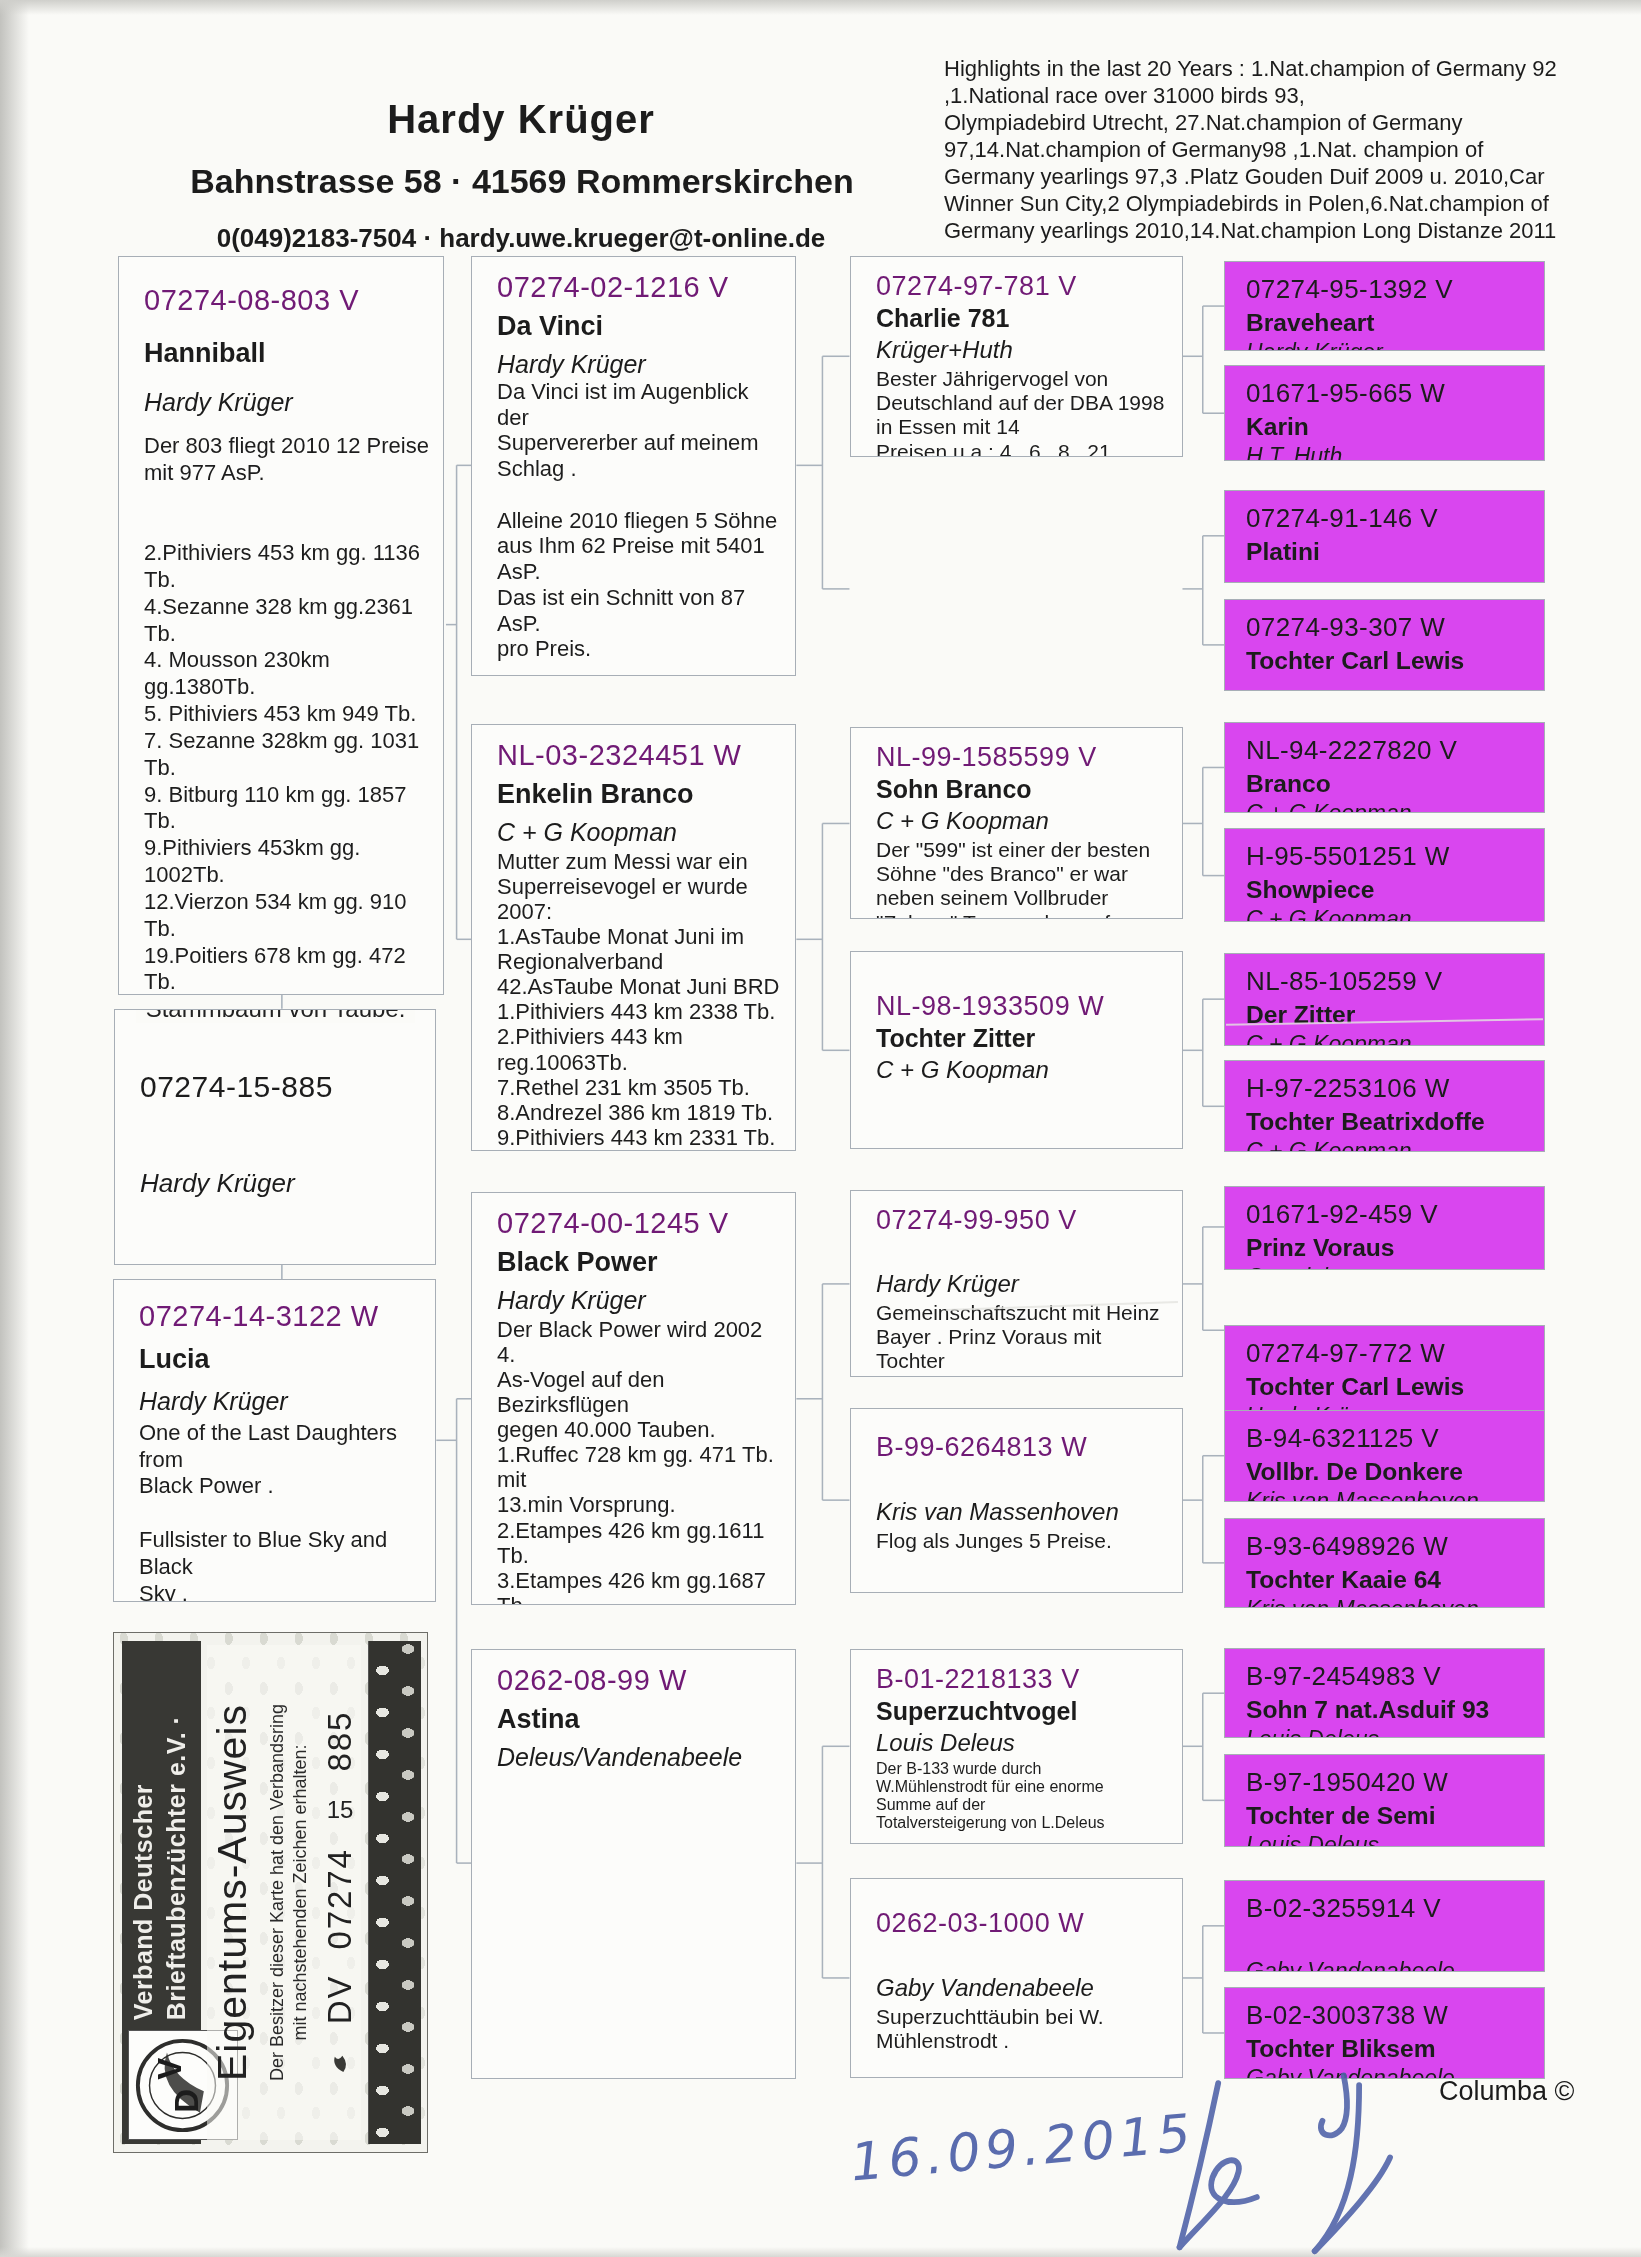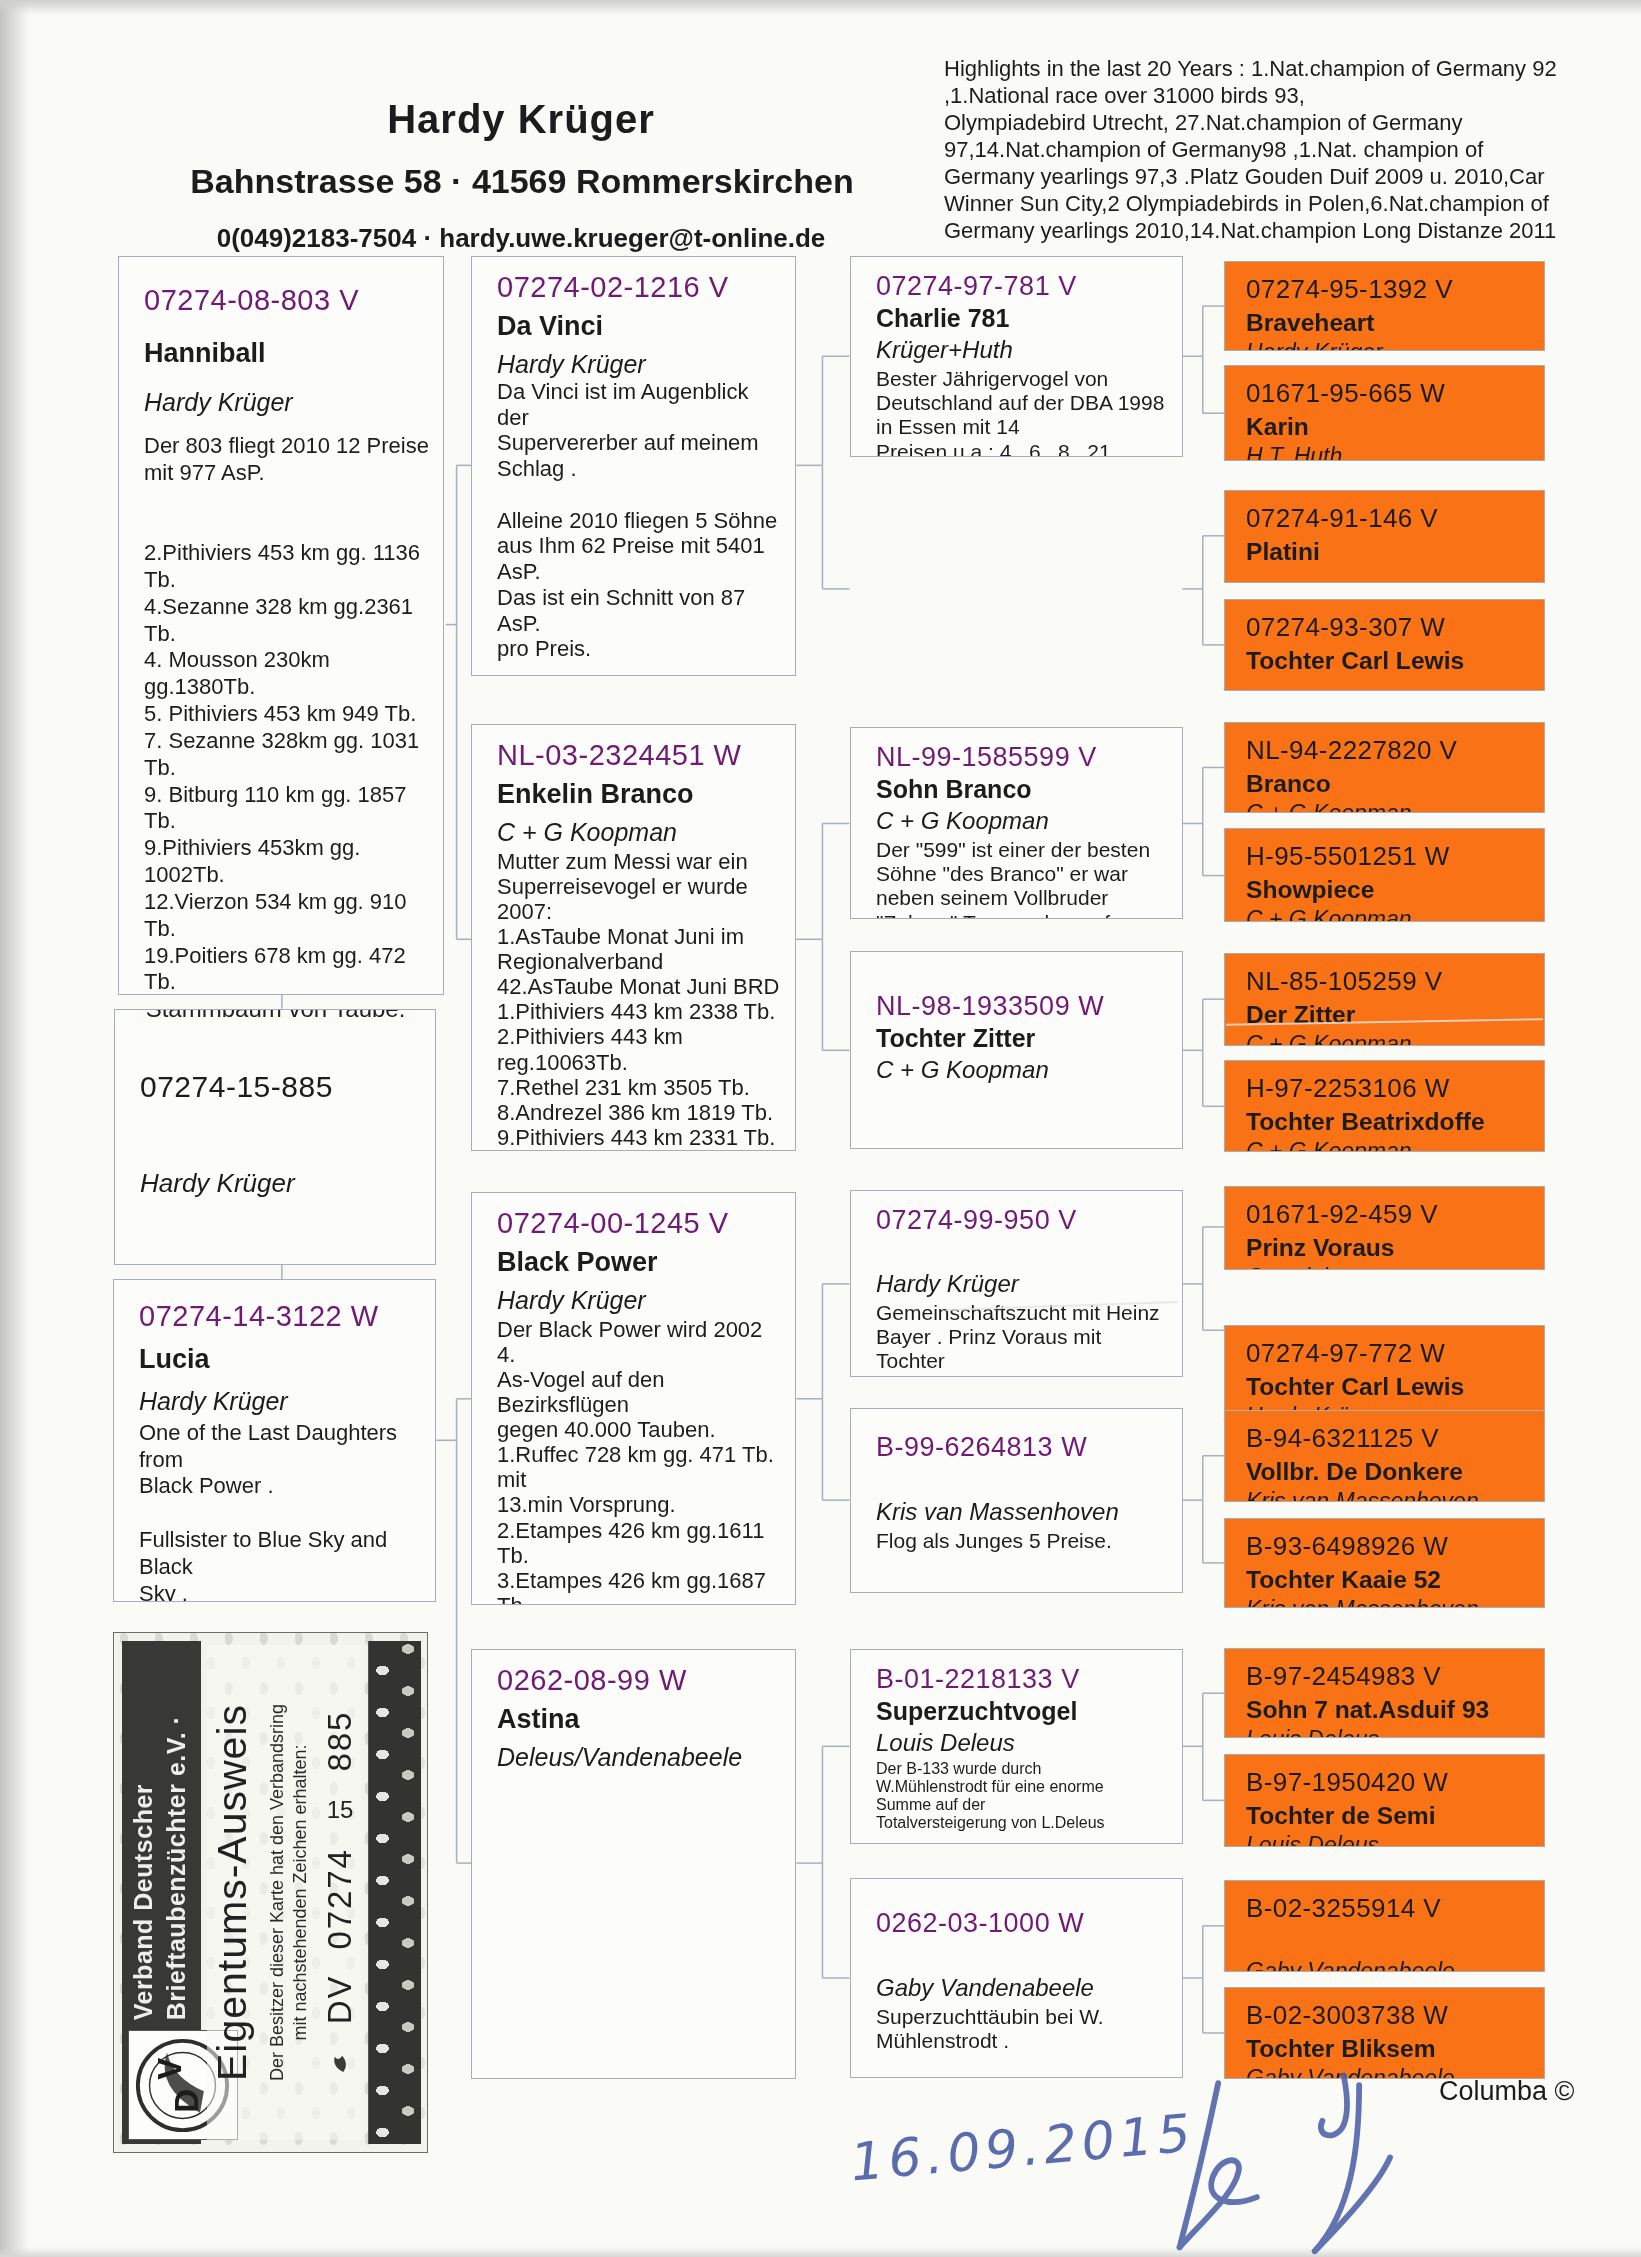--- a/index.html
+++ b/index.html
@@ -36,21 +36,21 @@
   .c3 .bname{font-size:25px;margin-bottom:1.9px;min-height:30px;}
   .c3 .breeder{font-size:24px;margin-bottom:2.9px;min-height:28px;}
   .c3 .pbody{font-size:21px;line-height:1.15;}
   .mt .ring{margin-top:25px;}
   
   .subject-label{position:absolute;top:-15.4px;left:21px;background:#fbfbf8;padding:0 9.7px;
     font-size:24px;color:#222;}
   .subject-ring{margin-top:46px;font-size:30px;letter-spacing:0.5px;}
   .subject-breeder{margin-top:64px;font-size:26px;font-style:italic;}
   
-  .g4box{position:absolute;left:1224px;width:321px;background:#f97316;border:1.4px solid #a7aeb6;
+  .g4box{position:absolute;left:1224px;width:321px;background:#d946ef;border:1.4px solid #a7aeb6;
     box-sizing:border-box;padding:11.6px 7.7px 3.9px 21px;overflow:hidden;}
   .g4ring{font-size:26px;letter-spacing:0.4px;margin-bottom:4.8px;}
   .g4name{font-size:24.6px;font-weight:bold;min-height:30px;}
   .g4breeder{font-size:23px;font-style:italic;}
   
   .connectors{position:absolute;left:0;top:0;}
   .crease{position:absolute;background:#e4e4e0;opacity:.8;}
   
   .card{position:absolute;left:113px;top:1632px;width:315px;height:521px;}
   .card-inner{position:absolute;width:521px;height:315px;left:-103px;top:103px;
@@ -378,21 +378,21 @@
     <div class="g4name">Tochter Carl Lewis</div>
     <div class="g4breeder">Hardy Krüger</div>
   </div>
   <div class="g4box" style="top:1410px;height:92px">
     <div class="g4ring">B-94-6321125 V</div>
     <div class="g4name">Vollbr.  De Donkere</div>
     <div class="g4breeder">Kris van Massenhoven</div>
   </div>
   <div class="g4box" style="top:1518px;height:90px">
     <div class="g4ring">B-93-6498926 W</div>
-    <div class="g4name">Tochter Kaaie 52</div>
+    <div class="g4name">Tochter Kaaie 64</div>
     <div class="g4breeder">Kris van Massenhoven</div>
   </div>
   <div class="g4box" style="top:1648px;height:90px">
     <div class="g4ring">B-97-2454983 V</div>
     <div class="g4name">Sohn 7 nat.Asduif 93</div>
     <div class="g4breeder">Louis Deleus</div>
   </div>
   <div class="g4box" style="top:1754px;height:93px">
     <div class="g4ring">B-97-1950420 W</div>
     <div class="g4name">Tochter de Semi</div>

